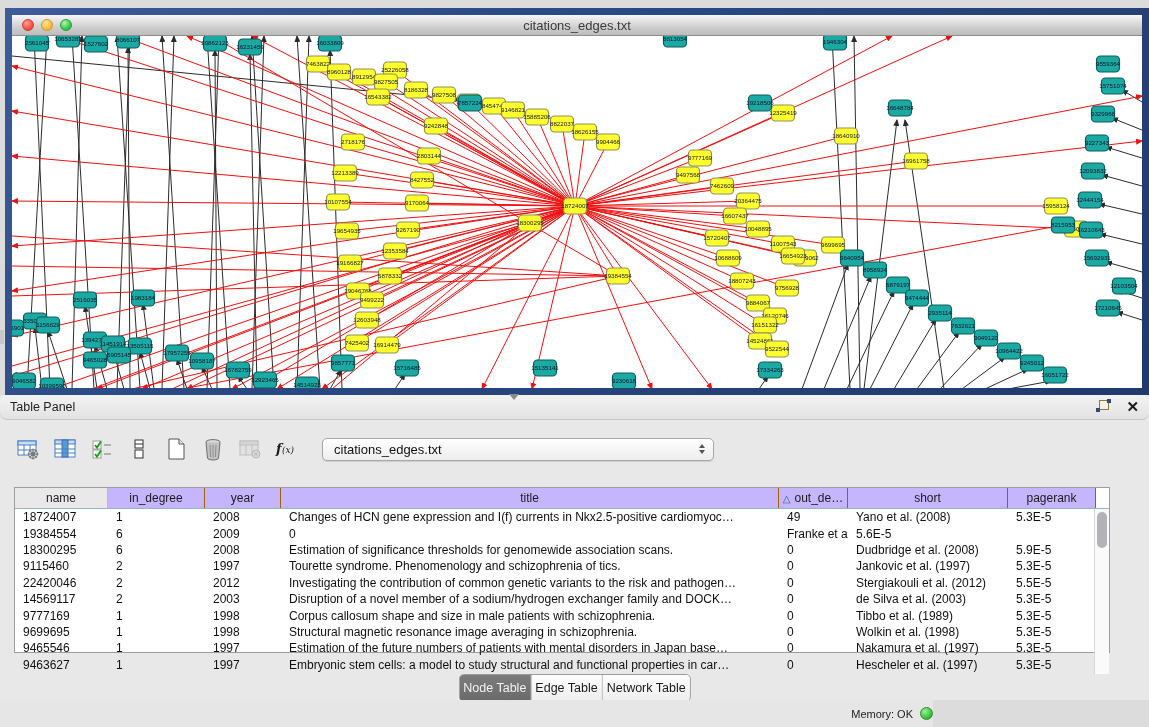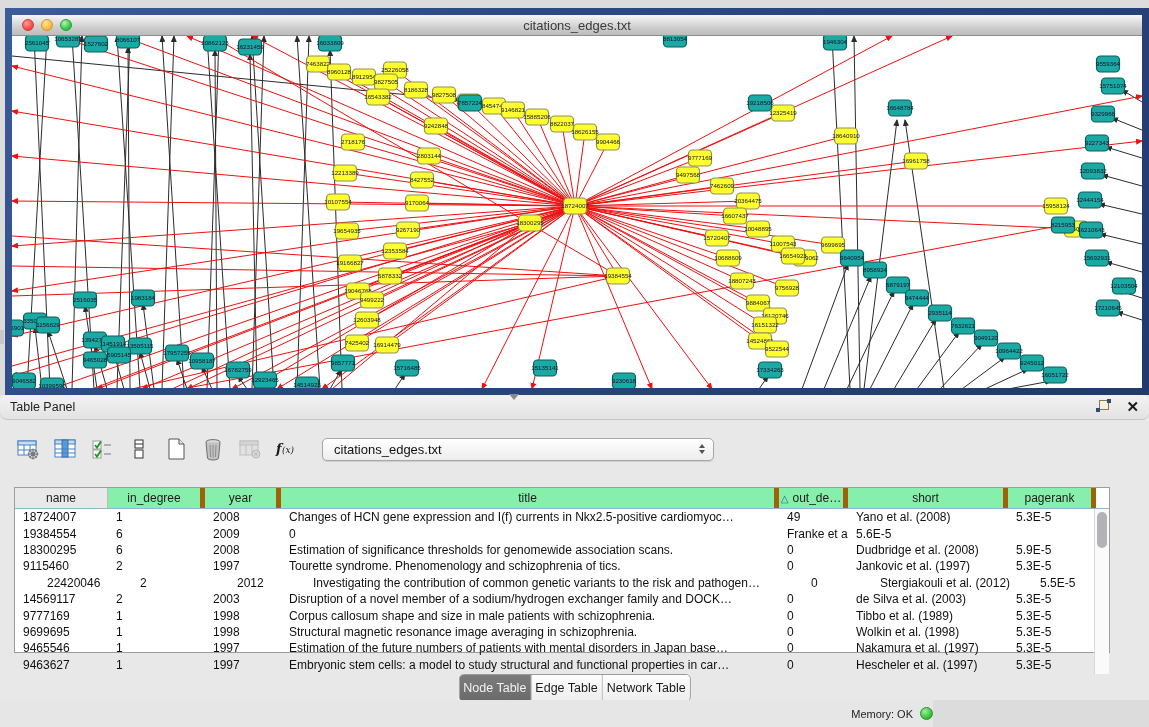--- a/index.html
+++ b/index.html
@@ -73,21 +73,21 @@
   .updown .up { border-bottom:4px solid #555; }
   .updown .dn { border-top:4px solid #555; }
 
   
   #data-table {
     position:absolute; left:14px; top:92px; width:1096px; height:166px;
     background:#fff; border:1px solid #9d9d9d;
   }
   #thead { display:grid; height:21px; border-bottom:1px solid #8fb7c6; }
   .th {
-    background:#86efac; border-right:5px solid #a16207;
+    background:#c4b5fd; border-right:1px solid #a16207;
     font-size:12px; color:#1c1c1c; display:flex; align-items:center; justify-content:center;
     overflow:hidden; white-space:nowrap;
   }
   .th.plain { background:#e9e9e9; border-right:1px solid #bdbdbd; }
   .th .sort { color:#1c6f8c; margin-right:4px; font-size:10px; }
   #tbody { position:relative; }
   .tr { display:grid; height:16.4px; }
   .td {
     font-size:12px; color:#101010; padding-left:8px;
     white-space:nowrap; overflow:hidden; display:flex; align-items:center;
@@ -917,21 +917,21 @@
         </div>
         <div class="tr" style="grid-template-columns: 93px 97px 76px 498px 69px 160px 88px;">
           <div class="td">9115460</div>
           <div class="td">2</div>
           <div class="td">1997</div>
           <div class="td">Tourette syndrome. Phenomenology and schizophrenia of tics.</div>
           <div class="td">0</div>
           <div class="td">Jankovic et al. (1997)</div>
           <div class="td">5.3E-5</div>
         </div>
-        <div class="tr" style="grid-template-columns: 93px 97px 76px 498px 69px 160px 88px; margin-left: 24px;">
+        <div class="tr" style="grid-template-columns: 93px 97px 76px 498px 69px 160px 88px;">
           <div class="td">22420046</div>
           <div class="td">2</div>
           <div class="td">2012</div>
           <div class="td">Investigating the contribution of common genetic variants to the risk and pathogen…</div>
           <div class="td">0</div>
           <div class="td">Stergiakouli et al. (2012)</div>
           <div class="td">5.5E-5</div>
         </div>
         <div class="tr" style="grid-template-columns: 93px 97px 76px 498px 69px 160px 88px;">
           <div class="td">14569117</div>

